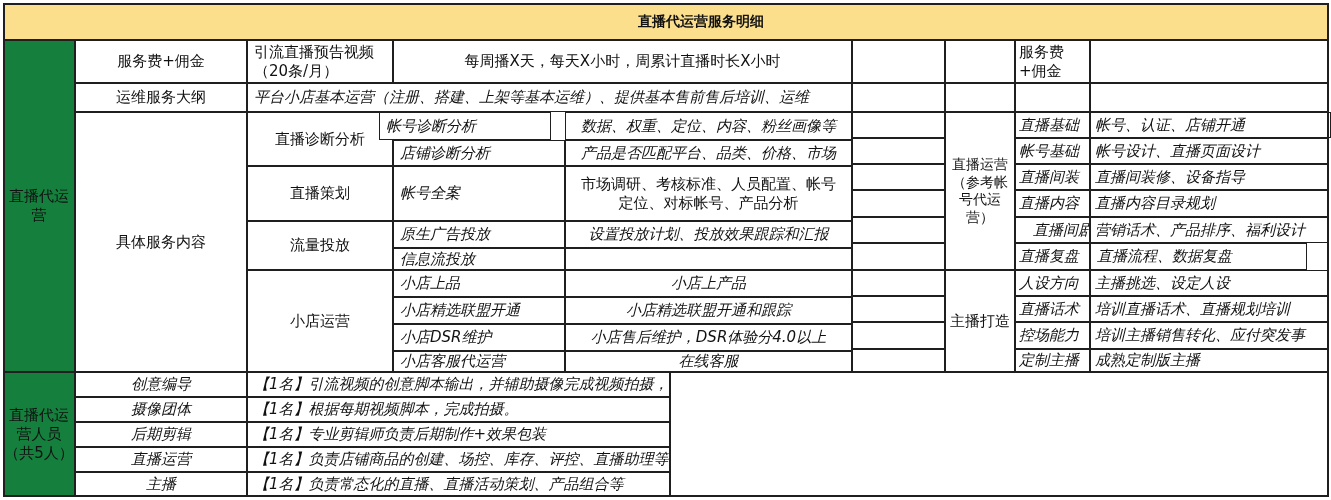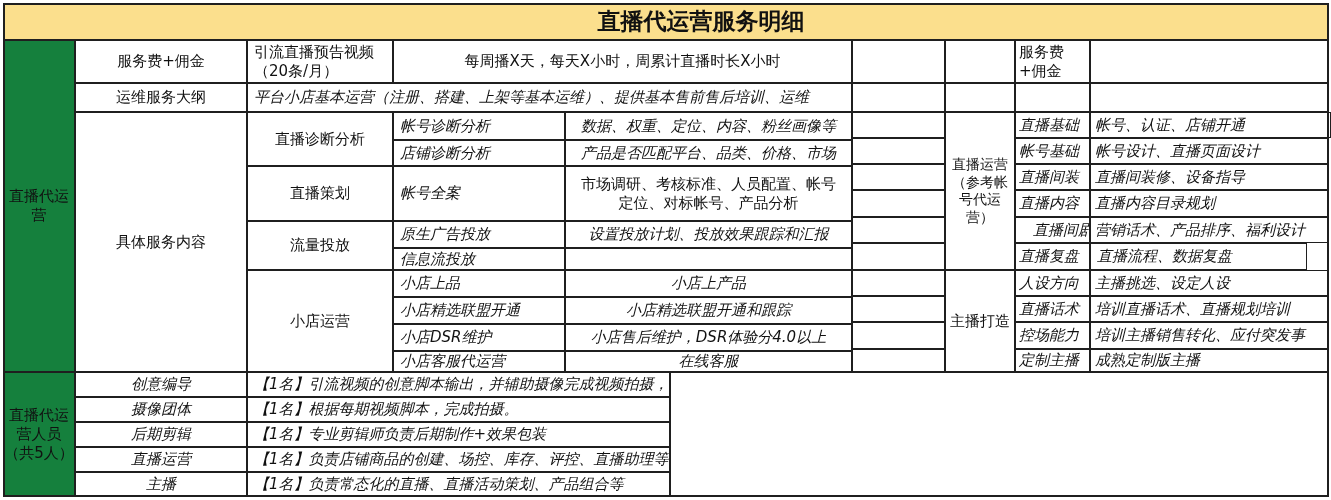--- a/index.html
+++ b/index.html
@@ -8,21 +8,21 @@
   .cell{position:absolute;box-sizing:border-box;border:1px solid #1f1f1f;
         display:flex;align-items:center;font-size:15px;line-height:1.25;
         overflow:hidden;background:#fff;}
   .c{justify-content:center;text-align:center;}
   .l{justify-content:flex-start;text-align:left;padding-left:6px;padding-right:2px;}
   .nw{white-space:nowrap;font-style:italic;}
   .green{background:#15803d;}
   .small{font-size:14px;}
   .title{position:absolute;box-sizing:border-box;border:1px solid #1f1f1f;
          background:#fbdf8d;display:flex;align-items:center;justify-content:center;
-         font-size:23px;font-weight:bold;padding-left:70px;}
+         font-size:14px;font-weight:bold;padding-left:70px;}
   .frame{position:absolute;box-sizing:border-box;border:2px solid #1f1f1f;pointer-events:none;}
 </style>
 </head>
 <body>
 
 <div id="page">
 
   <div class="title" style="left:3px;top:3px;width:1326px;height:37px">直播代运营服务明细</div>
 
   <div class="cell c green" style="left:3px;top:40px;width:72px;height:332px">直播代运营</div>
@@ -43,21 +43,21 @@
   <div class="cell" style="left:1015px;top:83px;width:75px;height:29px"></div>
   <div class="cell" style="left:1090px;top:83px;width:239px;height:29px"></div>
 
   <div class="cell c" style="left:75px;top:112px;width:172px;height:260px">具体服务内容</div>
 
   <div class="cell c" style="left:247px;top:112px;width:146px;height:54px">直播诊断分析</div>
   <div class="cell c" style="left:247px;top:166px;width:146px;height:55px">直播策划</div>
   <div class="cell c" style="left:247px;top:221px;width:146px;height:49px">流量投放</div>
   <div class="cell c" style="left:247px;top:270px;width:146px;height:102px">小店运营</div>
 
-  <div class="cell l nw" style="left:393px;top:112px;width:172px;height:28px">帐号诊断分析</div>
+  <div class="cell l nw" style="left:379px;top:112px;width:172px;height:28px">帐号诊断分析</div>
   <div class="cell c nw" style="left:565px;top:112px;width:287px;height:28px">数据、权重、定位、内容、粉丝画像等</div>
   <div class="cell l nw" style="left:393px;top:140px;width:172px;height:26px">店铺诊断分析</div>
   <div class="cell c nw" style="left:565px;top:140px;width:287px;height:26px">产品是否匹配平台、品类、价格、市场</div>
   <div class="cell l nw" style="left:393px;top:166px;width:172px;height:55px">帐号全案</div>
   <div class="cell c" style="left:565px;top:166px;width:287px;height:55px;padding:0 12px">市场调研、考核标准、人员配置、帐号定位、对标帐号、产品分析</div>
   <div class="cell l nw" style="left:393px;top:221px;width:172px;height:27px">原生广告投放</div>
   <div class="cell c nw" style="left:565px;top:221px;width:287px;height:27px">设置投放计划、投放效果跟踪和汇报</div>
   <div class="cell l nw" style="left:393px;top:248px;width:172px;height:22px">信息流投放</div>
   <div class="cell c nw" style="left:565px;top:248px;width:287px;height:22px"></div>
   <div class="cell l nw" style="left:393px;top:270px;width:172px;height:27px">小店上品</div>

